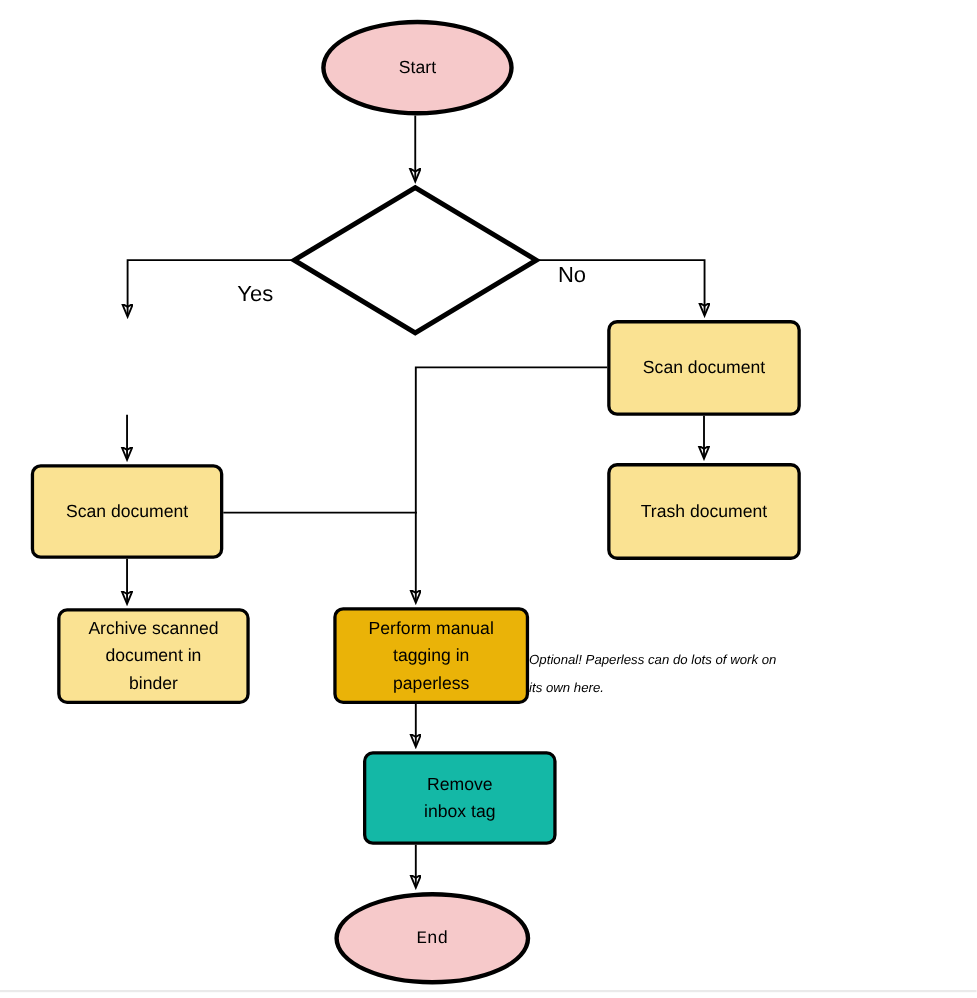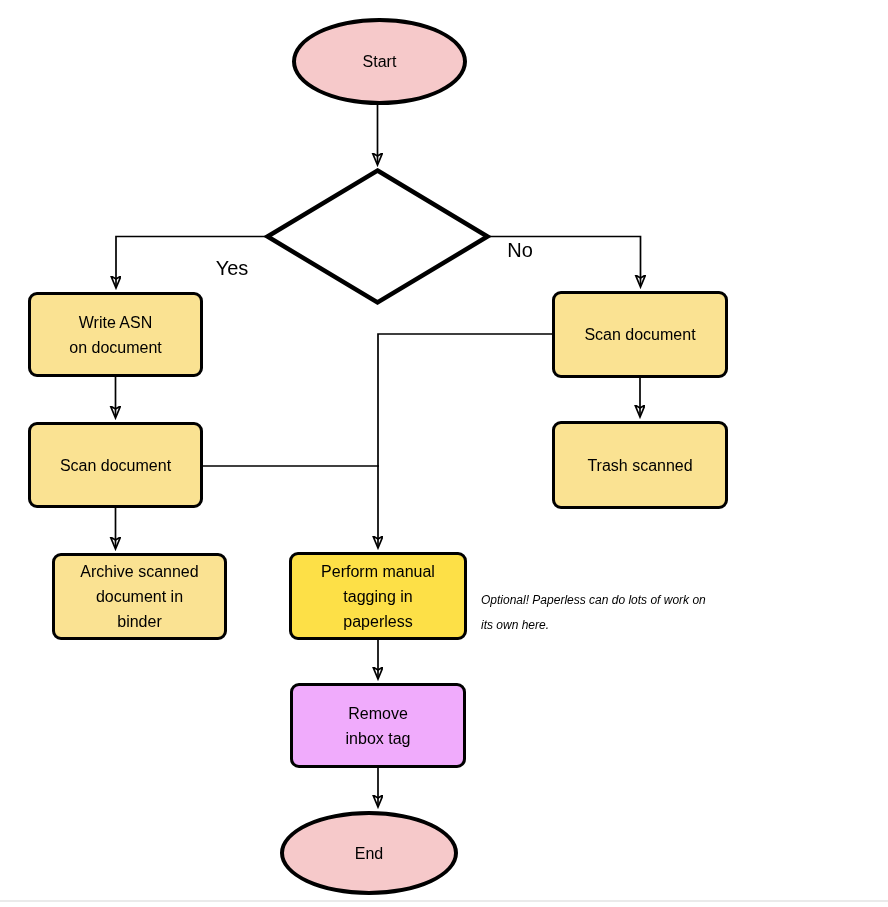--- a/index.html
+++ b/index.html
@@ -18,21 +18,21 @@
   .decision-label{background:transparent;}
   #n-start   {left:292px;top:18px; width:175px;height:87px;}
   #n-decision{left:265px;top:168px;width:225px;height:137px;}
   #n-write-asn {left:28px;top:292px;width:175px;height:85px;}
   #n-scan-left {left:28px;top:422px;width:175px;height:86px;}
   #n-archive   {left:28px;top:553px;width:175px;height:87px;}
   #n-scan-right{left:552px;top:291px;width:176px;height:87px;}
   #n-trash     {left:552px;top:421px;width:176px;height:88px;}
   #n-tagging   {left:289px;top:552px;width:178px;height:88px;}
   #n-remove    {left:290px;top:683px;width:176px;height:85px;}
-  #n-end       {left:280px;top:811px;width:178px;height:84px;}
+  #n-end       {left:304px;top:811px;width:178px;height:84px;font-family:Liberation Mono, monospace;}
   .edge-label{position:absolute;font-size:20px;line-height:25px;text-align:center;margin-top:48px;}
   #lbl-yes{left:199px;top:208px;width:66px;}
   #lbl-no {left:493px;top:190px;width:54px;}
   #annotation{
     position:absolute;left:481px;top:588px;
     font-size:12px;line-height:25px;font-style:italic;white-space:pre-line;
   }
   #connectors{position:absolute;left:0;top:0;width:888px;height:907px;}
   #connectors path,#connectors polygon{fill:none;stroke:#000;}
   #connectors path{stroke-width:1.7px;}
@@ -64,39 +64,37 @@
 
     <polygon points="377.5,170.5 487.5,236.5 377.5,302.5 267.5,236.5" fill="#ffcc9e"></polygon>
   </svg>
 
   <div id="n-start" class="node terminal" style="background: rgb(246, 201, 202);">Start</div>
 
 
   <div id="lbl-yes" class="edge-label">Yes</div>
   <div id="lbl-no" class="edge-label">No</div>
 
-  <div id="n-write-asn" class="node process" style="background: rgb(250, 226, 146);">Write ASN
-on document</div>
 
   <div id="n-scan-left" class="node process" style="background: rgb(250, 226, 146);">Scan document</div>
 
   <div id="n-archive" class="node process" style="background: rgb(250, 226, 146); margin-left: 24px;">Archive scanned
 document in
 binder</div>
 
   <div id="n-scan-right" class="node process" style="background: rgb(250, 226, 146);">Scan document</div>
 
-  <div id="n-trash" class="node process" style="background: rgb(250, 226, 146);">Trash scanned</div>
+  <div id="n-trash" class="node process" style="background: rgb(250, 226, 146);">Trash document</div>
 
-  <div id="n-tagging" class="node process" style="background: #fde047;">Perform manual
+  <div id="n-tagging" class="node process" style="background: #eab308; margin-left: 14px;">Perform manual
 tagging in
 paperless</div>
 
   <div id="annotation">Optional! Paperless can do lots of work on
 its own here.</div>
 
-  <div id="n-remove" class="node process" style="background: #f0abfc;">Remove
+  <div id="n-remove" class="node process" style="background: #14b8a6; margin-left: 40px;">Remove
 inbox tag</div>
 
   <div id="n-end" class="node terminal" style="background: rgb(246, 201, 202);">End</div>
 
   <div id="footer-line" style="background: rgb(234, 234, 234);"></div>
 </div>
 
 </body></html>

